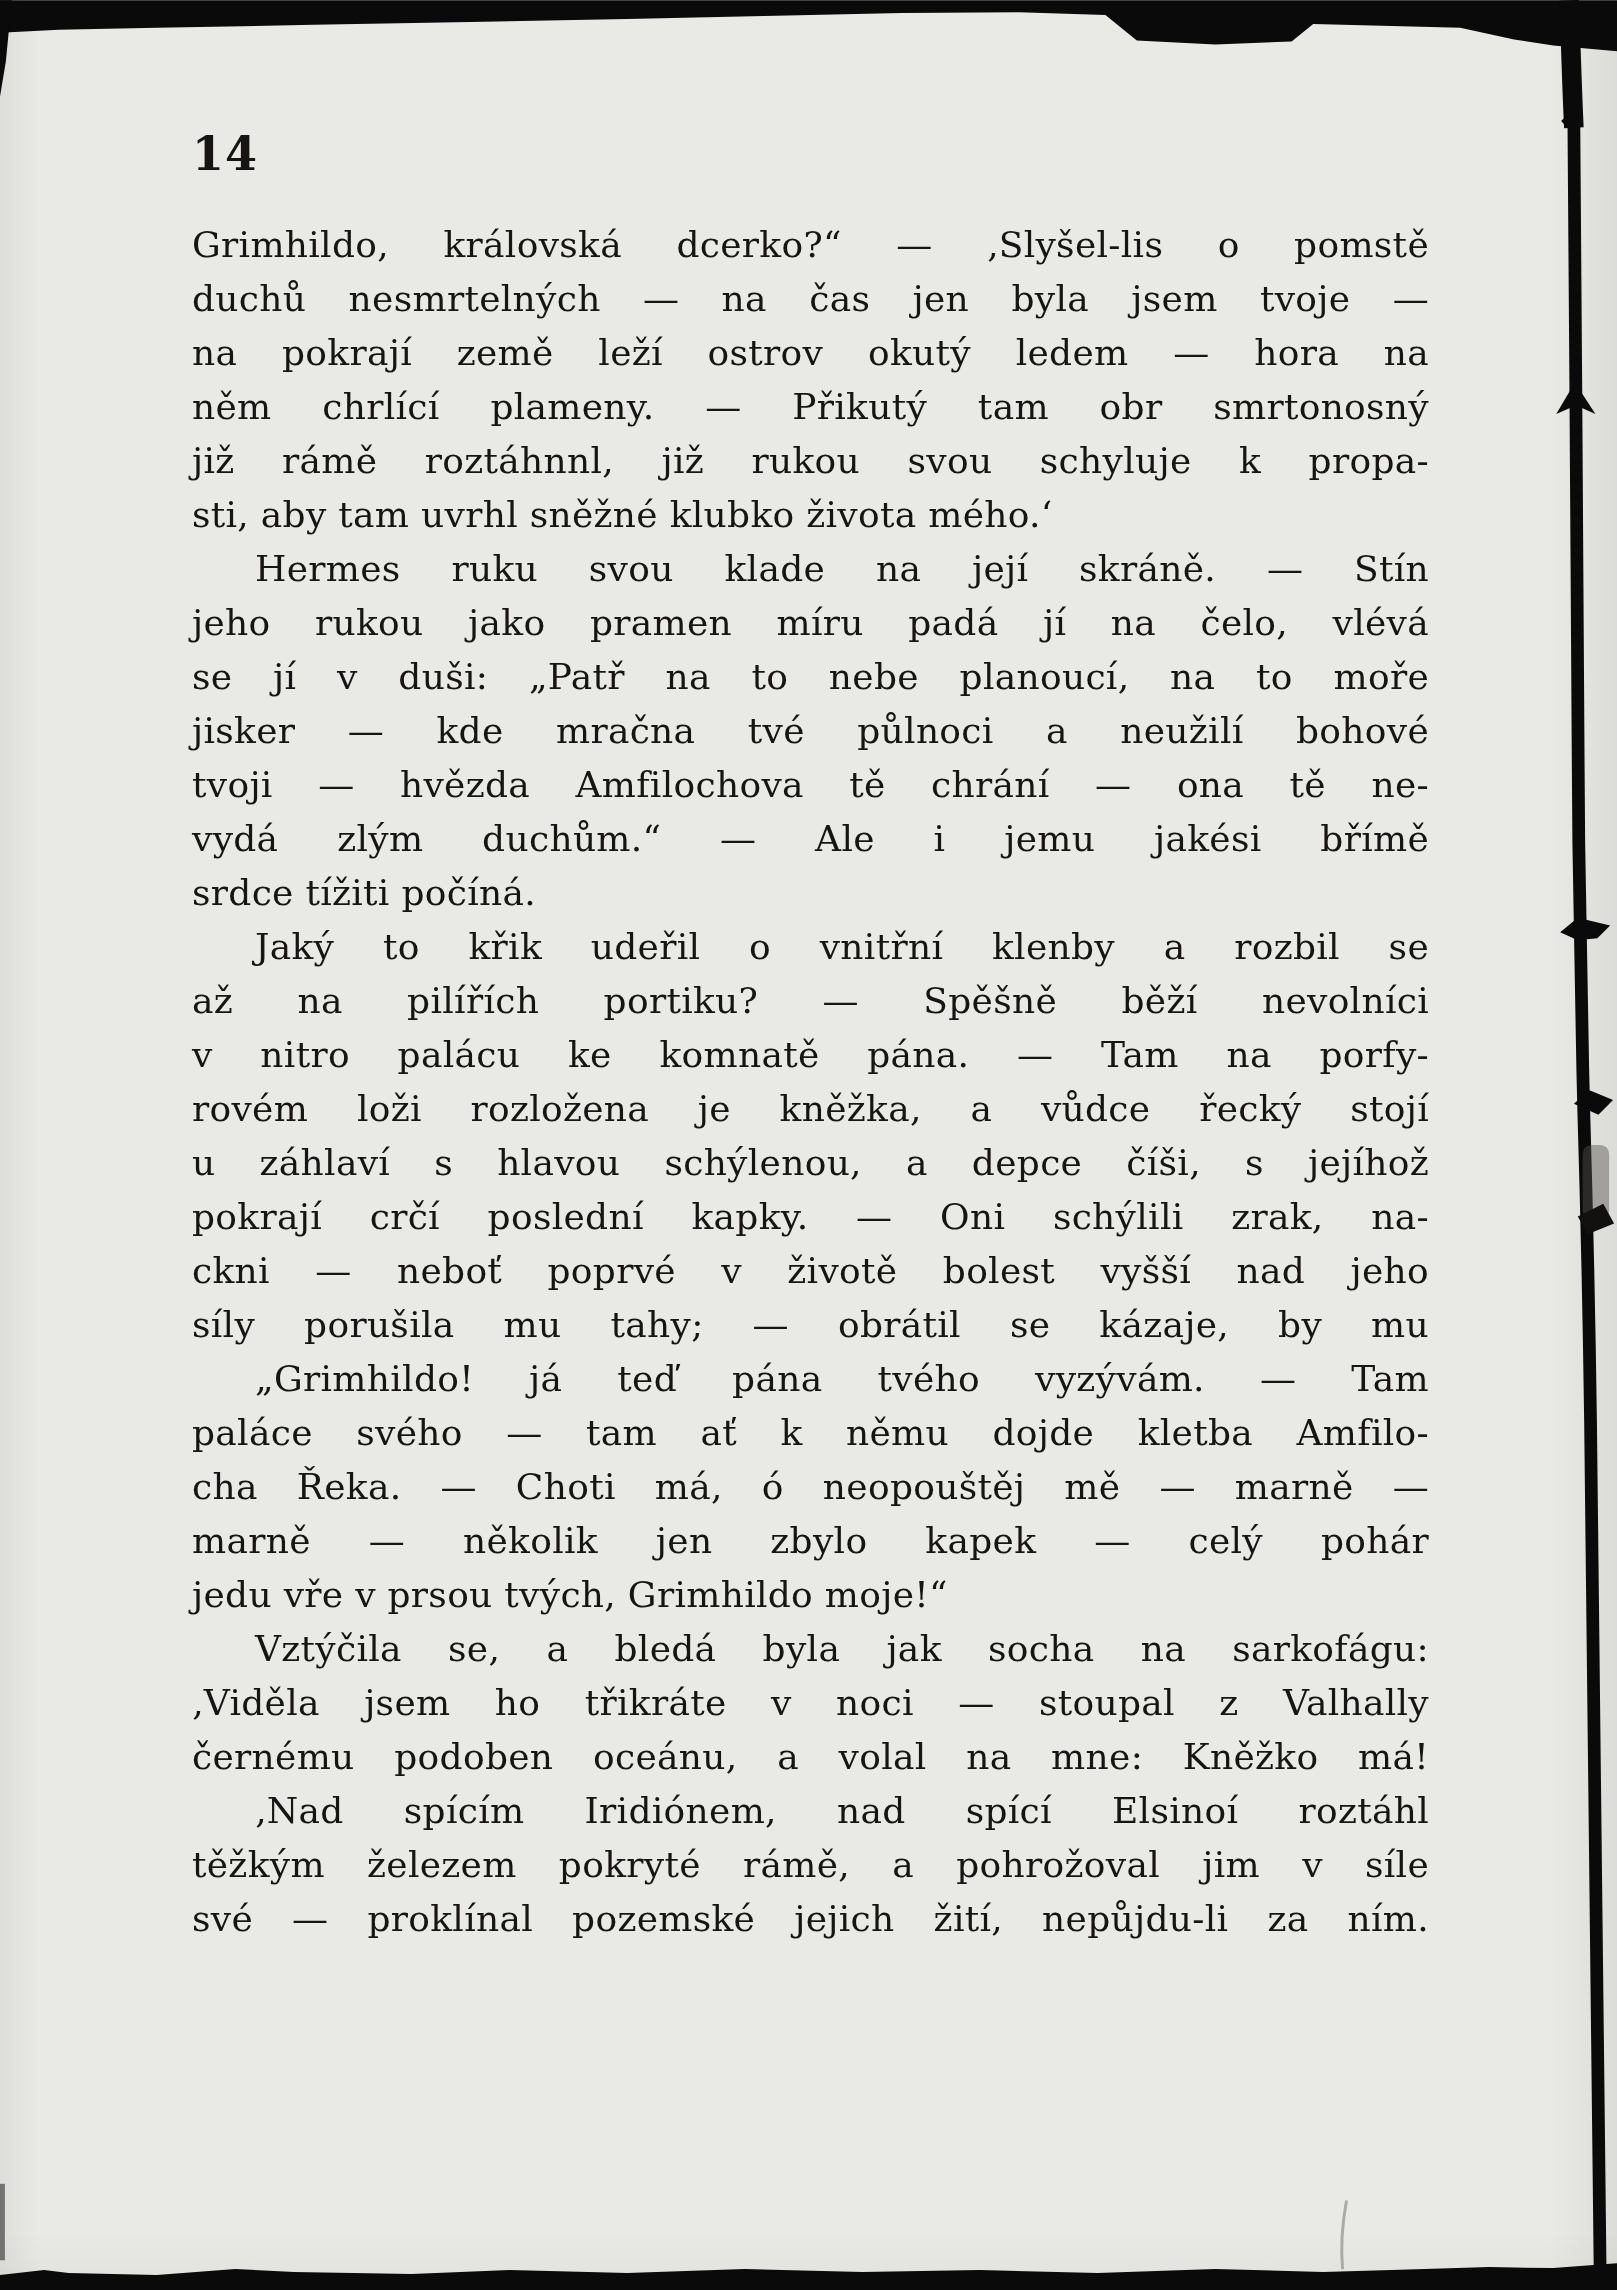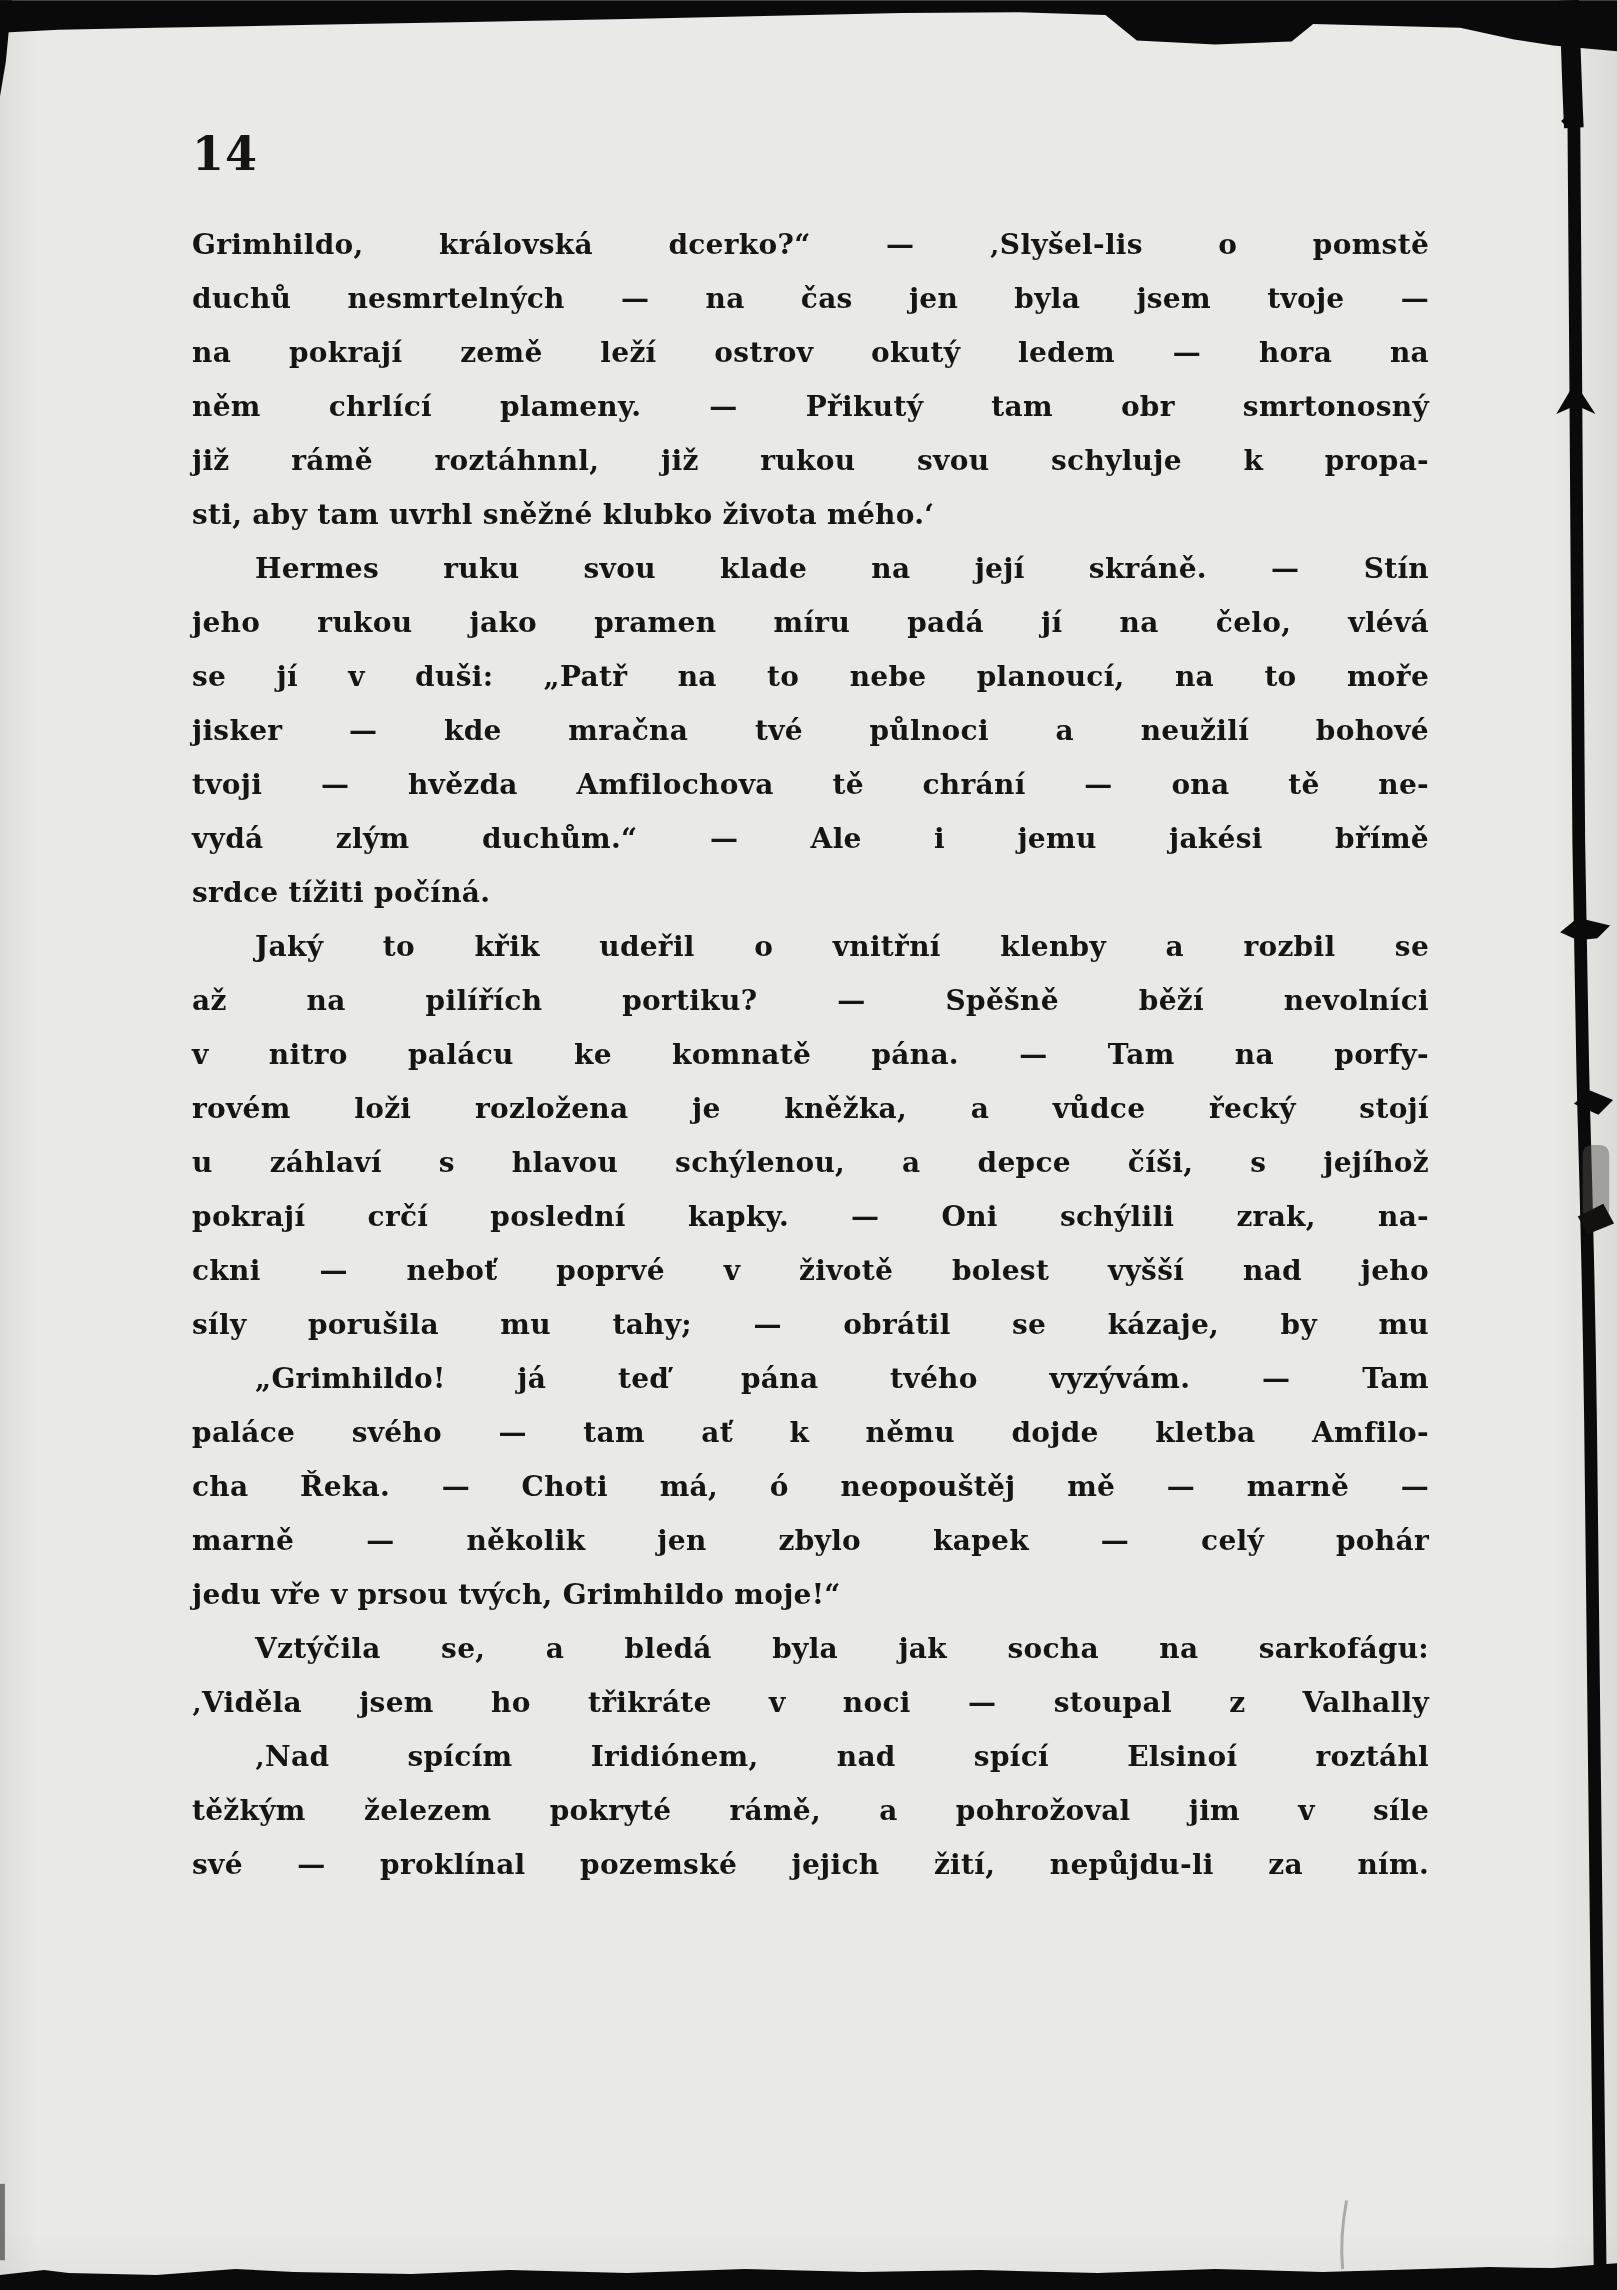--- a/index.html
+++ b/index.html
@@ -34,22 +34,22 @@
   }
   .text-block{
     position:absolute;
     left:192px; top:218px;
     width:1237px;
     color:var(--ink);
   }
   .line{
     height:54px;
     line-height:54px;
-    font-size:28px;
-    font-weight:bold;
+    font-size:36px;
+    font-weight:normal;
     letter-spacing:0.3px;
     white-space:normal;
     overflow:visible;
   }
   .line.justify{
     text-align:justify;
     text-align-last:justify;
     text-justify:inter-word;
   }
   .line.indent{
@@ -91,20 +91,21 @@
       <div class="line justify">pokrají crčí poslední kapky. — Oni schýlili zrak, na-</div>
       <div class="line justify">ckni — neboť poprvé v životě bolest vyšší nad jeho</div>
       <div class="line justify">síly porušila mu tahy; — obrátil se kázaje, by mu</div>
       <div class="line indent justify">„Grimhildo! já teď pána tvého vyzývám. — Tam</div>
       <div class="line justify">paláce svého — tam ať k němu dojde kletba Amfilo-</div>
       <div class="line justify">cha Řeka. — Choti má, ó neopouštěj mě — marně —</div>
       <div class="line justify">marně — několik jen zbylo kapek — celý pohár</div>
       <div class="line">jedu vře v prsou tvých, Grimhildo moje!“</div>
       <div class="line indent justify">Vztýčila se, a bledá byla jak socha na sarkofágu:</div>
       <div class="line justify">‚Viděla jsem ho třikráte v noci — stoupal z Valhally</div>
+      <div class="line justify">černému podoben oceánu, a volal na mne: Kněžko má!</div>
       <div class="line indent justify">‚Nad spícím Iridiónem, nad spící Elsinoí roztáhl</div>
       <div class="line justify">těžkým železem pokryté rámě, a pohrožoval jim v síle</div>
       <div class="line justify">své — proklínal pozemské jejich žití, nepůjdu-li za ním.</div>
     </div>
 
   <svg class="artifacts" viewBox="0 0 1650 2337" xmlns="http://www.w3.org/2000/svg">
 
     <g>
       <polygon fill="#0a0a0a" points="0,0 1650,0 1650,52 1585,46 1545,40 1490,28 1340,24 1318,42 1240,45 1160,41 1128,15 1040,12 920,13 780,16 640,19 480,22 320,25 160,28 60,30 0,33"></polygon>
       <polygon fill="#0a0a0a" points="0,0 12,0 6,62 0,98"></polygon>

